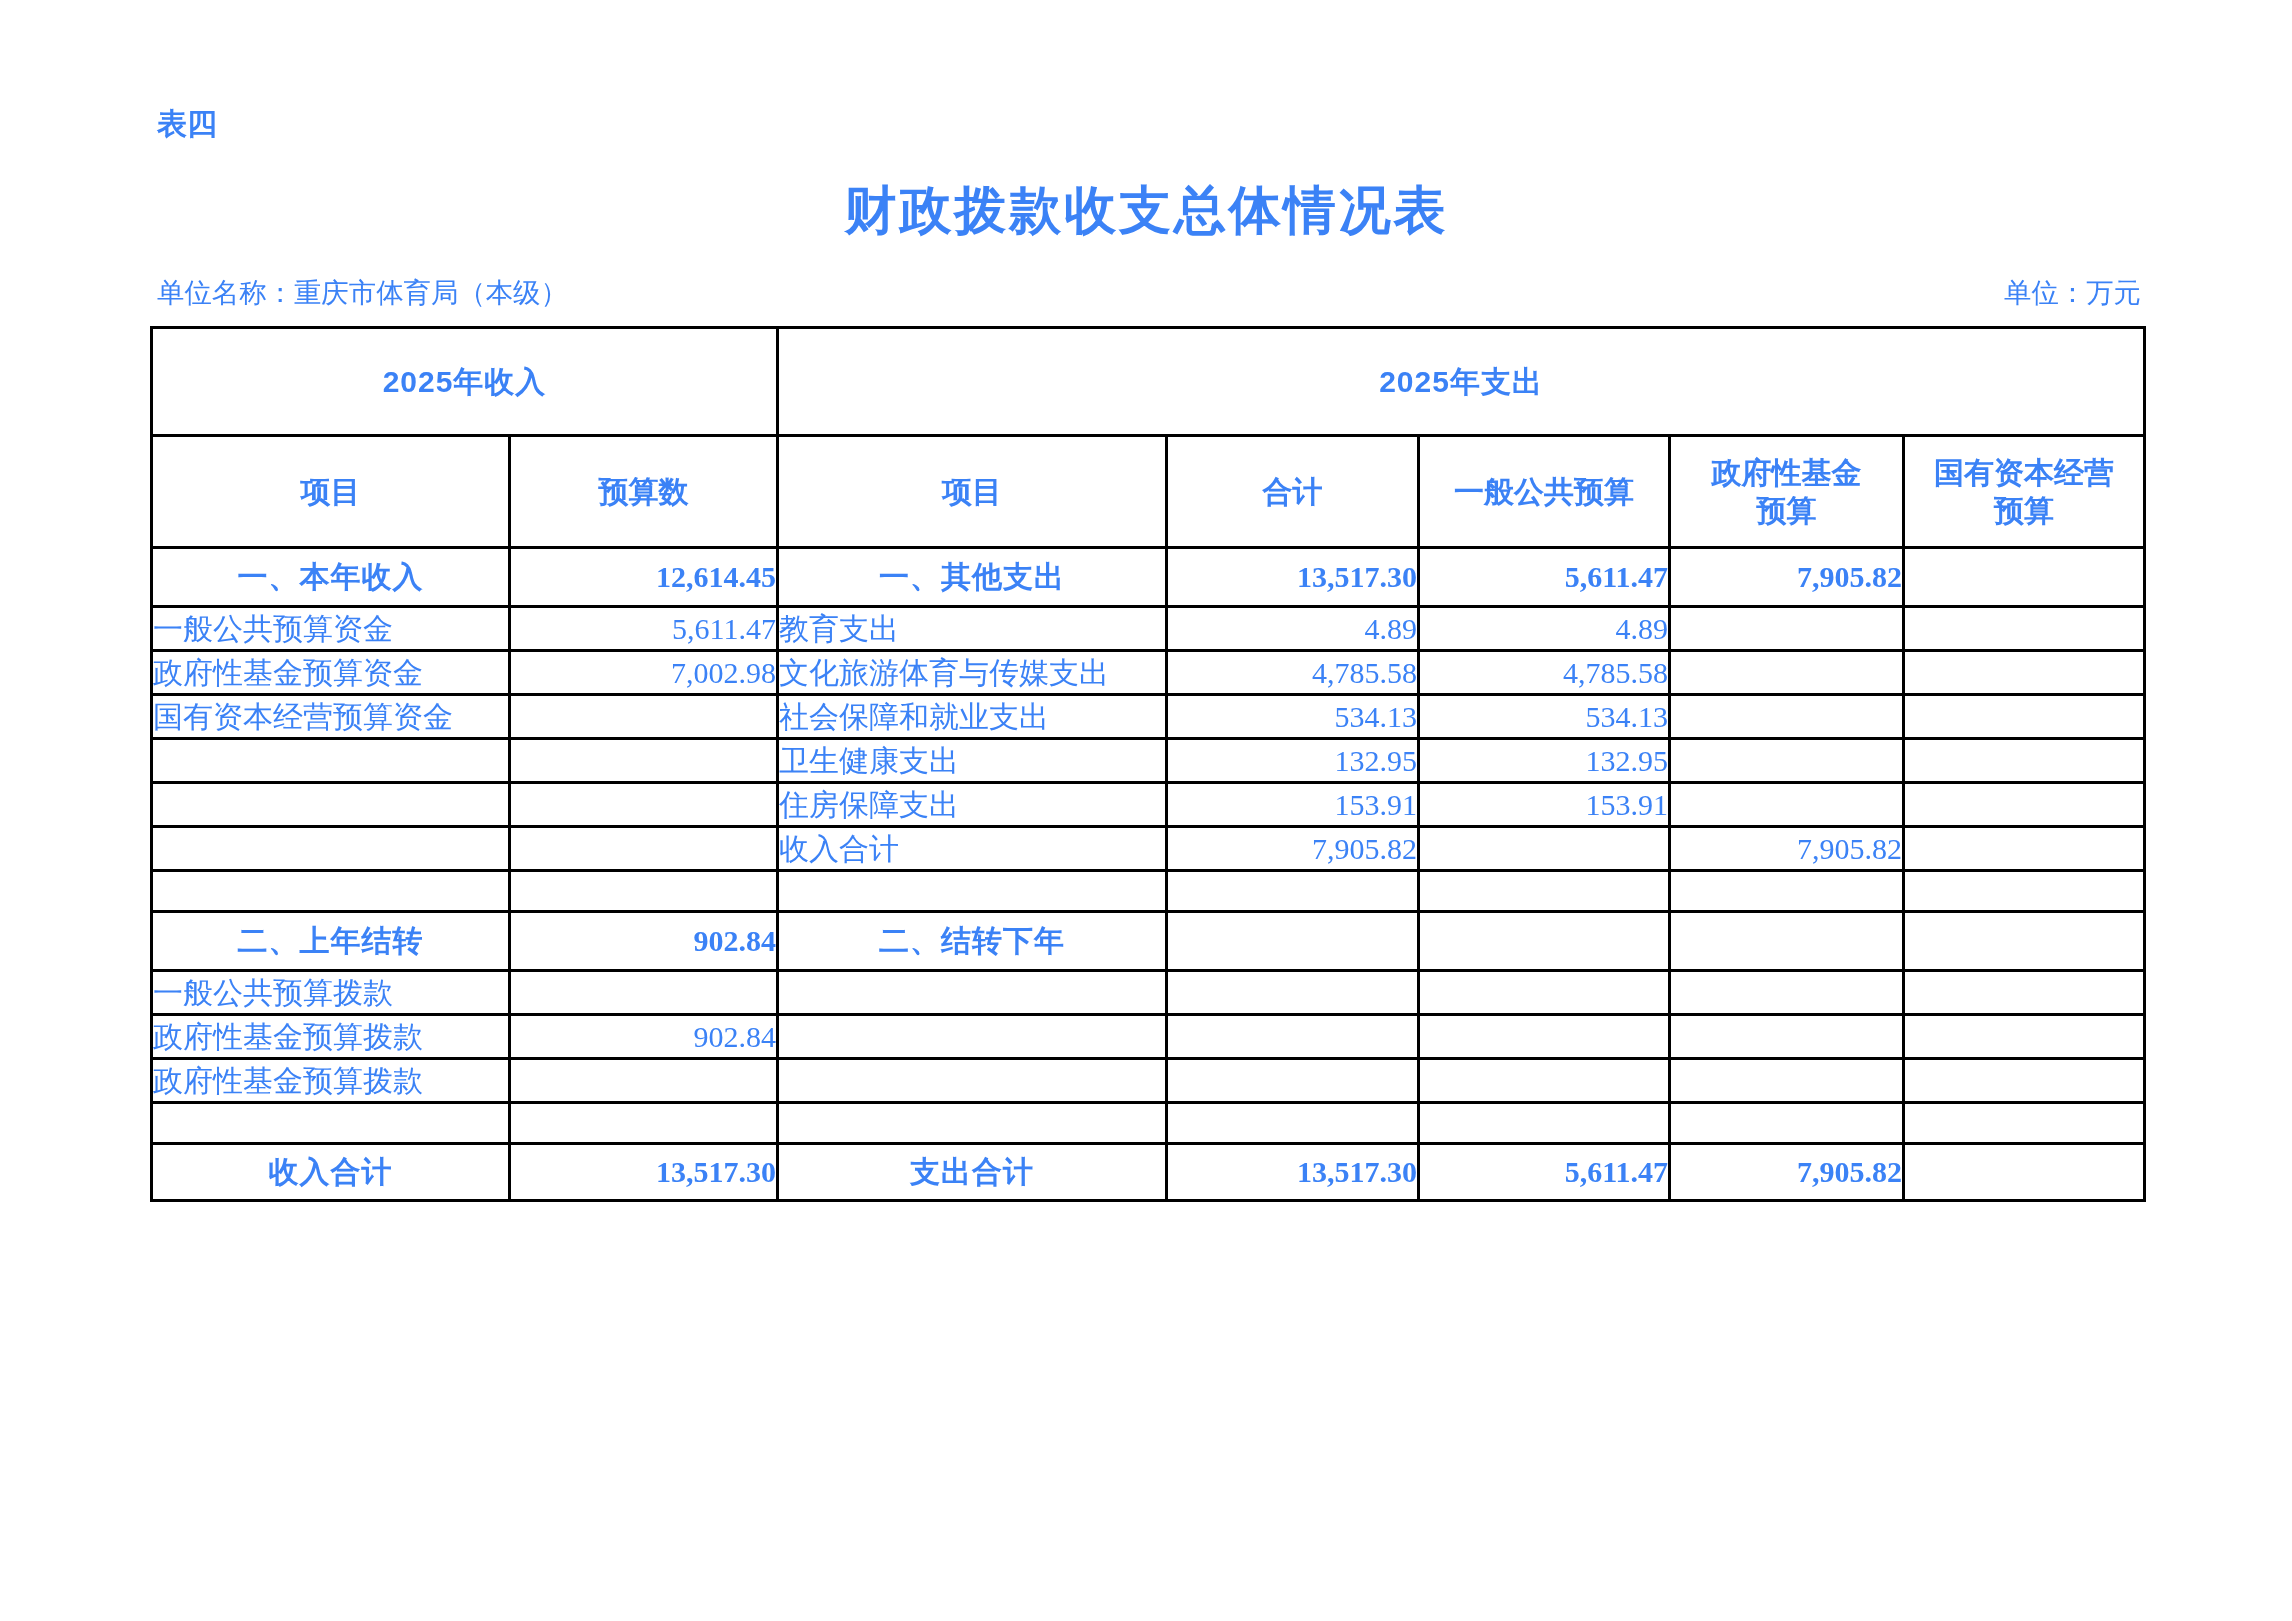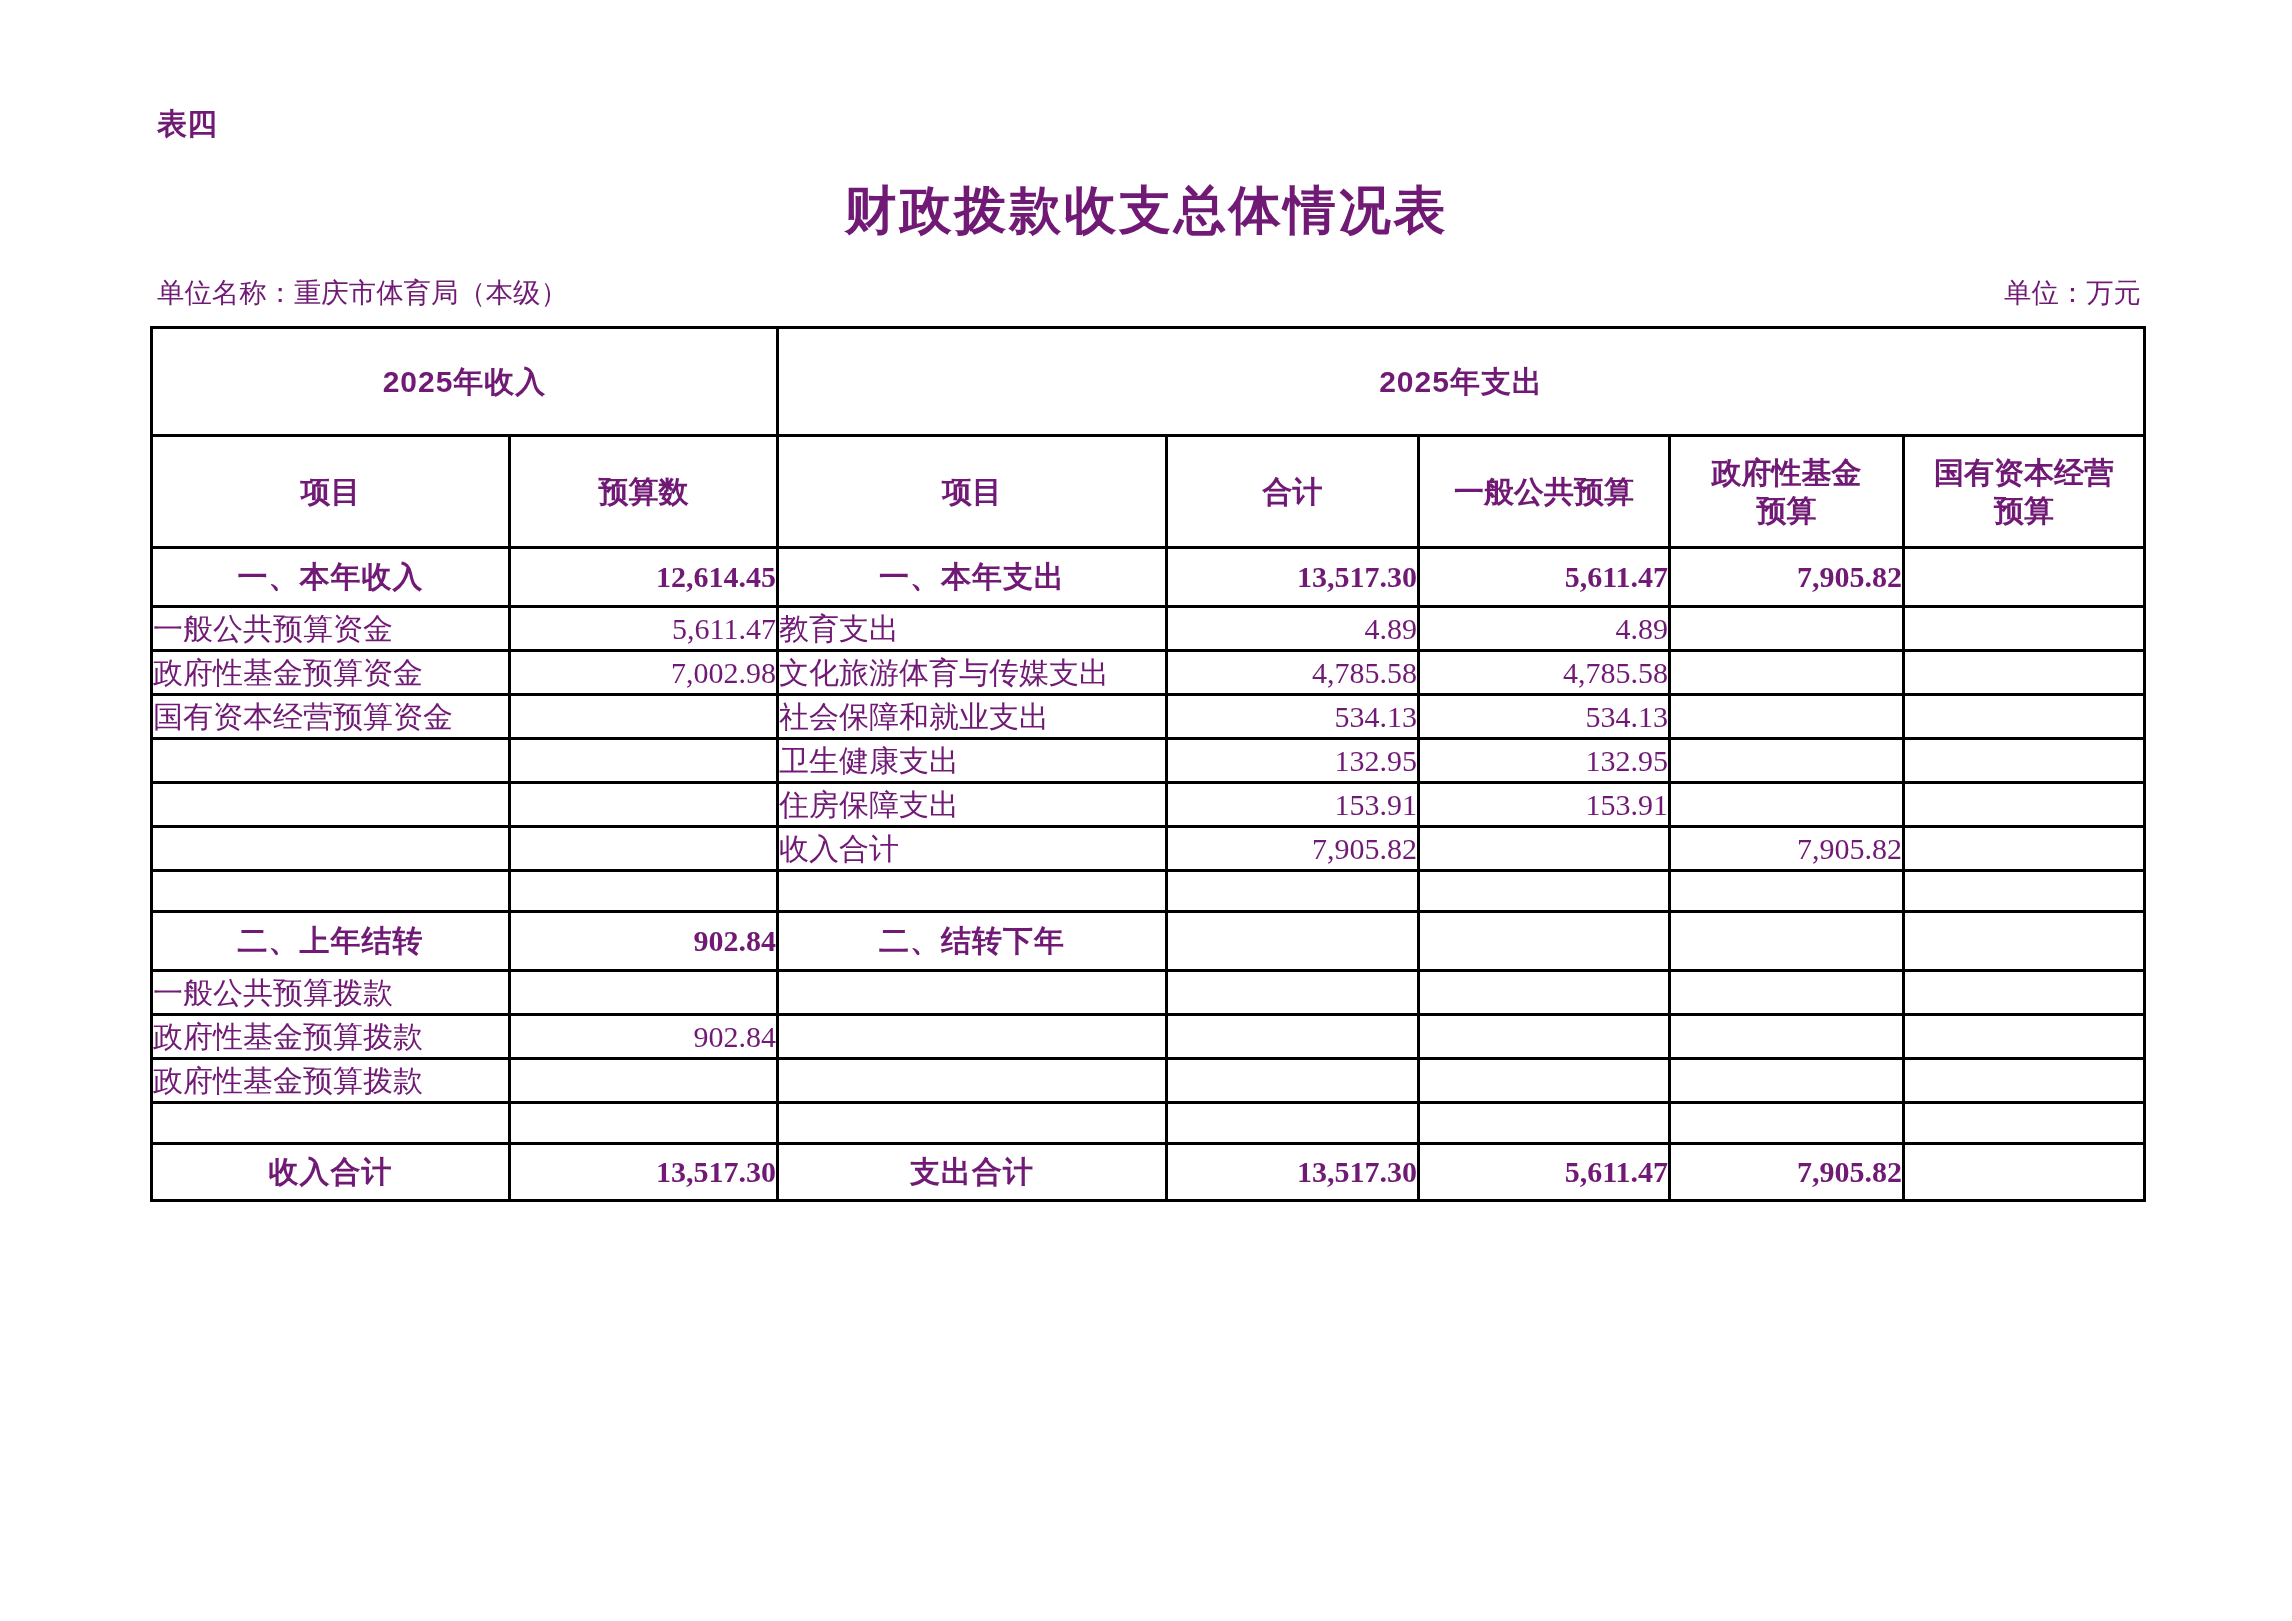--- a/index.html
+++ b/index.html
@@ -1,21 +1,21 @@
 <!DOCTYPE html>
 <html><head>
 <meta charset="utf-8">
 <style>
   html, body { margin: 0; padding: 0; background: #ffffff; }
   .page {
     position: relative;
     width: 2293px;
     height: 1621px;
     background: #ffffff;
-    color: #701a75;
+    color: #3b82f6;
     font-family: "Liberation Serif", "DejaVu Serif", serif;
     overflow: hidden;
   }
   .table-tag {
     position: absolute;
     left: 157px;
     top: 106px;
     font-family: "Liberation Sans", "DejaVu Sans", sans-serif;
     font-weight: bold;
     font-size: 30px;
@@ -124,21 +124,21 @@
         <th class="hdr">政府性基金
 预算</th>
         <th class="hdr">国有资本经营
 预算</th>
       </tr>
     </thead>
     <tbody>
         <tr class="r-section">
           <td class="item-center strong">一、本年收入</td>
           <td class="num strong">12,614.45</td>
-          <td class="item-center strong">一、本年支出</td>
+          <td class="item-center strong">一、其他支出</td>
           <td class="num strong">13,517.30</td>
           <td class="num strong">5,611.47</td>
           <td class="num strong">7,905.82</td>
           <td class="num strong"></td>
         </tr>
         <tr class="r-data">
           <td class="item-left">一般公共预算资金</td>
           <td class="num">5,611.47</td>
           <td class="item-left">教育支出</td>
           <td class="num">4.89</td>

